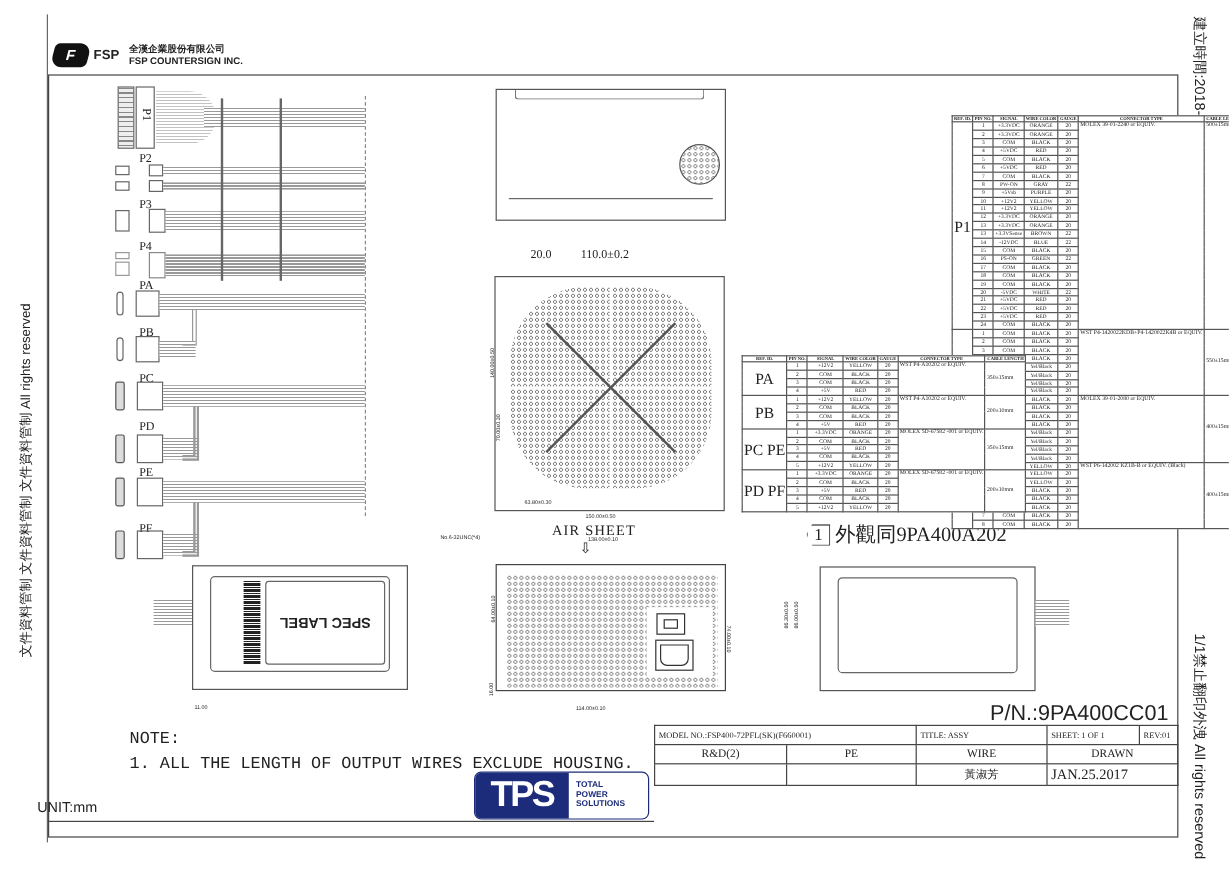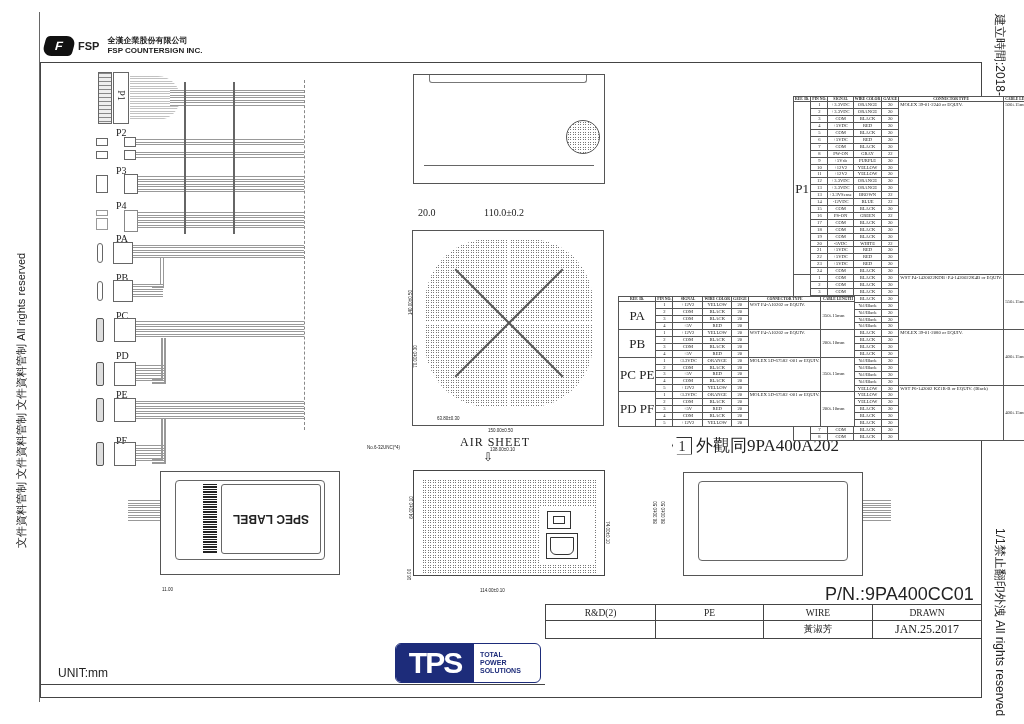--- a/index.html
+++ b/index.html
@@ -15,21 +15,21 @@
   .side-text { position: absolute; font-size: 11px; white-space: nowrap; transform-origin: left top; }
   .serif { font-family: "Liberation Serif", serif; }
   table.spec { border-collapse: collapse; font-family: "Liberation Serif", serif; font-size: 4.6px; background:#fff; }
   table.spec td, table.spec th { border: 0.6px solid #555; text-align: center; padding: 0 1px; line-height: 5.9px; white-space: nowrap; font-weight: normal; }
   table.spec th { font-size: 3.8px; line-height: 4.4px; font-weight: bold; }
   table.spec td.ref { font-size: 13px; line-height: 13px; }
   table.spec td.conn, table.spec td.len { text-align: left; font-size: 4.8px; line-height: 6px; }
   .title-block { position: absolute; left: 545px; top: 604px; width: 437px; border-collapse: collapse; font-family: "Liberation Serif", serif; }
   .title-block td { border: 1px solid #444; font-size: 7px; padding: 1px 3px; height: 16px; }
   .title-block td.c { text-align: center; font-size: 9.5px; }
-  .title-block td.big { font-size: 12px; text-align: center; }
+  .title-block td.big { font-size: 12px; }
   .tps { position: absolute; left: 395px; top: 643px; width: 146px; height: 40px; border: 1.5px solid #1d2c7a; border-radius: 6px; display: flex; align-items: center; }
   .tps-mark { background: #1d2c7a; color: #fff; font-weight: 900; font-size: 30px; letter-spacing: -2px; height: 100%; width: 78px; display: flex; align-items: center; justify-content: center; border-radius: 5px 0 0 5px; font-family: "Liberation Sans", sans-serif; }
   .tps-text { font-size: 7px; font-weight: bold; color: #1d2c7a; line-height: 8px; margin-left: 6px; }
   .note { position: absolute; left: 108px; top: 606px; font-family: "Liberation Mono", monospace; font-size: 14px; line-height: 21px; }
   .conn-label { position: absolute; font-family: "Liberation Serif", serif; font-size: 10px; }
   .wire-bundle { position: absolute; background: repeating-linear-gradient(to bottom, #999 0 1px, #fff 1px 2.5px); }
   .perf { background-image: radial-gradient(circle, #fff 1.1px, #777 1.2px, #777 1.6px, transparent 1.7px); background-size: 5px 5px; }
 </style>
 </head>
 <body>
@@ -120,21 +120,21 @@
   <div class="abs" style="left:10px; top:90px; width:170px; height:18px; border-top:1px solid #666;"></div>
 </div>
 
 <div class="abs" style="left:412px; top:230px; width:192px; height:196px; border:1px solid #555;">
   <div class="abs perf" style="left:12px; top:8px; width:168px; height:168px; border-radius:38%;"></div>
   <div class="abs" style="left:95px; top:8px; width:2px; height:168px; background:#fff;"></div>
   <div class="abs" style="left:12px; top:91px; width:168px; height:2px; background:#fff;"></div>
   <div class="abs" style="left:20px; top:91px; width:152px; height:2px; background:#555; transform:rotate(45deg);"></div>
   <div class="abs" style="left:20px; top:91px; width:152px; height:2px; background:#555; transform:rotate(-45deg);"></div>
 </div>
-<div class="abs serif" style="left:418px; top:207px; font-size:10px;">20.0</div>
+<div class="abs serif" style="left:442px; top:207px; font-size:10px;">20.0</div>
 <div class="abs serif" style="left:484px; top:207px; font-size:10px;">110.0±0.2</div>
 <div class="abs" style="left:398px; top:300px; font-size:4.5px; transform:rotate(-90deg);">140.00±0.50</div>
 <div class="abs" style="left:404px; top:354px; font-size:4.5px; transform:rotate(-90deg);">70.00±0.30</div>
 <div class="abs" style="left:437px; top:416px; font-size:4.5px;">63.80±0.30</div>
 <div class="abs" style="left:488px; top:428px; font-size:4.5px;">150.00±0.50</div>
 
 <div class="abs serif" style="left:460px; top:435px; font-size:12px; letter-spacing:1px;">AIR SHEET</div>
 <div class="abs" style="left:483px; top:450px; font-size:12px;">⇩</div>
 <div class="abs" style="left:367px; top:445px; font-size:4.5px;">No.6-32UNC(*4)</div>
 <div class="abs" style="left:490px; top:447px; font-size:4.5px;">138.00±0.10</div>
@@ -632,36 +632,44 @@
           <td>5</td>
           <td>+12V2</td>
           <td>YELLOW</td>
           <td>20</td>
         </tr>
       </tbody>
   </table>
 </div>
 
 <div class="note">
-</div>
-
-<div class="abs" style="left:58px; top:666px; font-size:12px;">UNIT:mm</div>
+  <div>NOTE:</div>
+  <div>1. ALL THE LENGTH OF OUTPUT WIRES EXCLUDE HOUSING.</div>
+</div>
+
+<div class="abs" style="left:31px; top:666px; font-size:12px;">UNIT:mm</div>
 <div class="abs" style="left:40px; top:684px; width:505px; height:0; border-top:1.5px solid #444;"></div>
 
 <div class="tps">
   <div class="tps-mark">TPS</div>
   <div class="tps-text">
     <div>TOTAL</div>
     <div>POWER</div>
     <div>SOLUTIONS</div>
   </div>
 </div>
 
 <table class="title-block">
   <tbody>
+      <tr>
+    <td colspan="2">MODEL NO.:FSP400-72PFL(SK)(F660001)</td>
+    <td>TITLE: ASSY</td>
+    <td style="border-right:none;">SHEET: 1 OF 1</td>
+    <td style="width:32px;">REV:01</td>
+  </tr>
   <tr>
     <td class="c" style="width:110px;">R&amp;D(2)</td>
     <td class="c" style="width:108px;">PE</td>
     <td class="c" style="width:109px;">WIRE</td>
     <td class="c" colspan="2">DRAWN</td>
   </tr>
   <tr>
     <td></td>
     <td></td>
     <td class="c">黃淑芳</td>

